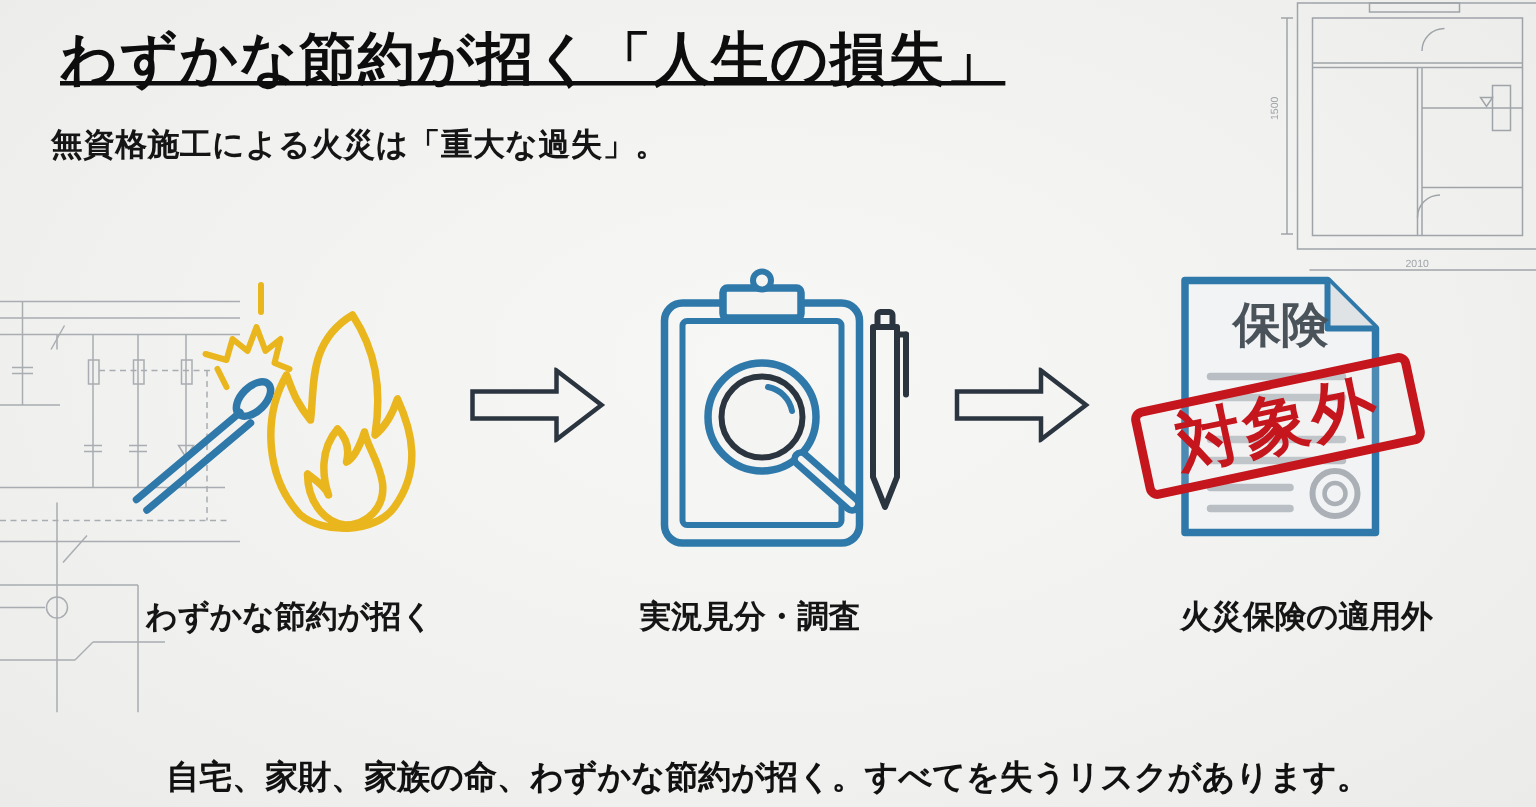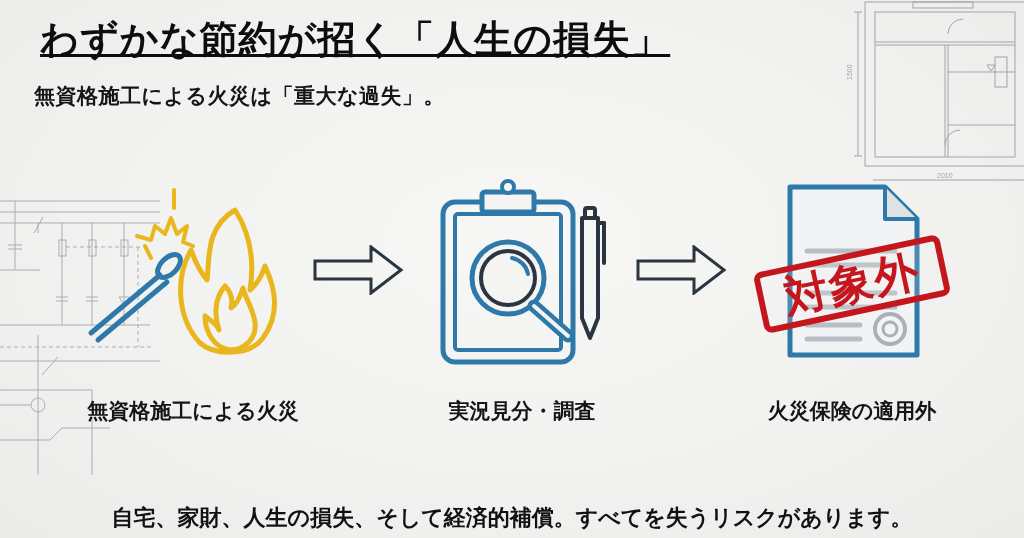--- a/index.html
+++ b/index.html
@@ -109,21 +109,21 @@
     <line x1="6" y1="145" x2="75" y2="87"></line>
     <line x1="13" y1="152" x2="82" y2="94"></line>
     <ellipse cx="84" cy="78" rx="8" ry="14" transform="rotate(45 84 78)"></ellipse>
   </g>
 
   <g stroke="#eab61d" stroke-width="5" fill="none" stroke-linecap="round" stroke-linejoin="round">
     <path d="M150 22 C120 40 125 70 122 92 C112 80 110 72 106 62 C90 90 92 130 115 155 C130 168 165 168 178 150 C196 125 190 100 180 78 C176 90 170 98 165 102 C170 70 165 45 150 22 Z"></path>
     <path d="M140 98 C128 112 130 130 134 142 C132 136 125 132 120 128 C120 145 130 160 145 162 C160 162 172 150 170 134 C168 120 160 110 158 100 C154 112 150 118 146 120 C148 112 146 104 140 98 Z"></path>
   </g>
 </svg>
-<div class="abs label" style="left:193px;top:397px">無資格施工による火災</div>
+<div class="abs label" style="left:193px;top:397px">わずかな節約が招く</div>
 
 <svg class="abs" style="left:313px;top:245px" width="92" height="50" viewBox="0 0 92 50">
   <path d="M2 16 L58 16 L58 2 L88 25 L58 48 L58 34 L2 34 Z" fill="none" stroke="#2b3540" stroke-width="3" stroke-linejoin="miter"></path>
 </svg>
 
 <svg class="abs" style="left:440px;top:178px" width="170" height="190" viewBox="0 0 170 190">
   <g fill="none" stroke-linejoin="round" stroke-linecap="round">
     <rect x="3" y="24" width="130" height="160" rx="12" stroke="#2f78aa" stroke-width="5"></rect>
     <rect x="15" y="36" width="106" height="136" rx="3" stroke="#2f78aa" stroke-width="4"></rect>
     <rect x="42" y="14" width="52" height="20" rx="3" stroke="#2f78aa" stroke-width="5" fill="#f4f4f3"></rect>
@@ -133,40 +133,41 @@
     <path d="M72 80 A 20 20 0 0 1 88 96" stroke="#2f78aa" stroke-width="4"></path>
     <line x1="94" y1="128" x2="128" y2="158" stroke="#2f78aa" stroke-width="13"></line>
     <line x1="94" y1="128" x2="128" y2="158" stroke="#f4f4f3" stroke-width="4"></line>
 
     <path d="M142 40 L158 40 L158 140 L150 160 L142 140 Z" stroke="#2b3540" stroke-width="4"></path>
     <rect x="145" y="30" width="10" height="10" rx="2" stroke="#2b3540" stroke-width="4"></rect>
     <line x1="158" y1="45" x2="164" y2="45" stroke="#2b3540" stroke-width="4"></line>
     <line x1="164" y1="45" x2="164" y2="85" stroke="#2b3540" stroke-width="4"></line>
   </g>
 </svg>
-<div class="abs label" style="left:522px;top:397px">実況見分・調査</div>
+<div class="abs label" style="left:500px;top:397px">実況見分・調査</div>
 
 <svg class="abs" style="left:636px;top:245px" width="92" height="50" viewBox="0 0 92 50">
   <path d="M2 16 L58 16 L58 2 L88 25 L58 48 L58 34 L2 34 Z" fill="none" stroke="#2b3540" stroke-width="3" stroke-linejoin="miter"></path>
 </svg>
 
 <div class="abs" style="left:745px;top:183px;width:220px;height:180px;">
   <svg class="abs" style="left:0;top:0" width="220" height="180" viewBox="0 0 220 180">
     <path d="M45 4 L140 4 L172 36 L172 172 L45 172 Z" fill="#f2f3f4" stroke="#2f78aa" stroke-width="5" stroke-linejoin="round"></path>
     <path d="M140 4 L140 36 L172 36" fill="#dfe3e6" stroke="#2f78aa" stroke-width="4" stroke-linejoin="round"></path>
     <g stroke="#b8bec4" stroke-width="5" stroke-linecap="round">
       <line x1="62" y1="68" x2="150" y2="68"></line>
       <line x1="62" y1="82" x2="150" y2="82"></line>
       <line x1="62" y1="110" x2="150" y2="110"></line>
       <line x1="62" y1="124" x2="150" y2="124"></line>
       <line x1="62" y1="142" x2="115" y2="142"></line>
       <line x1="62" y1="156" x2="115" y2="156"></line>
     </g>
     <circle cx="145" cy="146" r="15" fill="none" stroke="#aab0b6" stroke-width="4"></circle>
     <circle cx="145" cy="146" r="7" fill="none" stroke="#aab0b6" stroke-width="3"></circle>
   </svg>
+  <div class="abs" style="left:77px;top:12px;font-size:32px;font-weight:bold;color:#4a525a;white-space:nowrap;">保険</div>
   <div class="abs" style="left:12px;top:70px;width:190px;height:62px;border:6px solid #c4161c;border-radius:8px;transform:rotate(-12deg);background:rgba(244,244,243,0.15);box-sizing:border-box;display:flex;align-items:center;justify-content:center;">
     <span style="font-size:44px;font-weight:bold;color:#c4161c;letter-spacing:2px;white-space:nowrap;line-height:1;">対象外</span>
   </div>
 </div>
-<div class="abs label" style="left:852px;top:397px">火災保険の適用外</div>
+<div class="abs label" style="left:871px;top:397px">火災保険の適用外</div>
 
-<div class="abs footer">自宅、家財、人生の損失、そして経済的補償。すべてを失うリスクがあります。</div>
+<div class="abs footer">自宅、家財、家族の命、わずかな節約が招く。すべてを失うリスクがあります。</div>
 
 </body></html>

